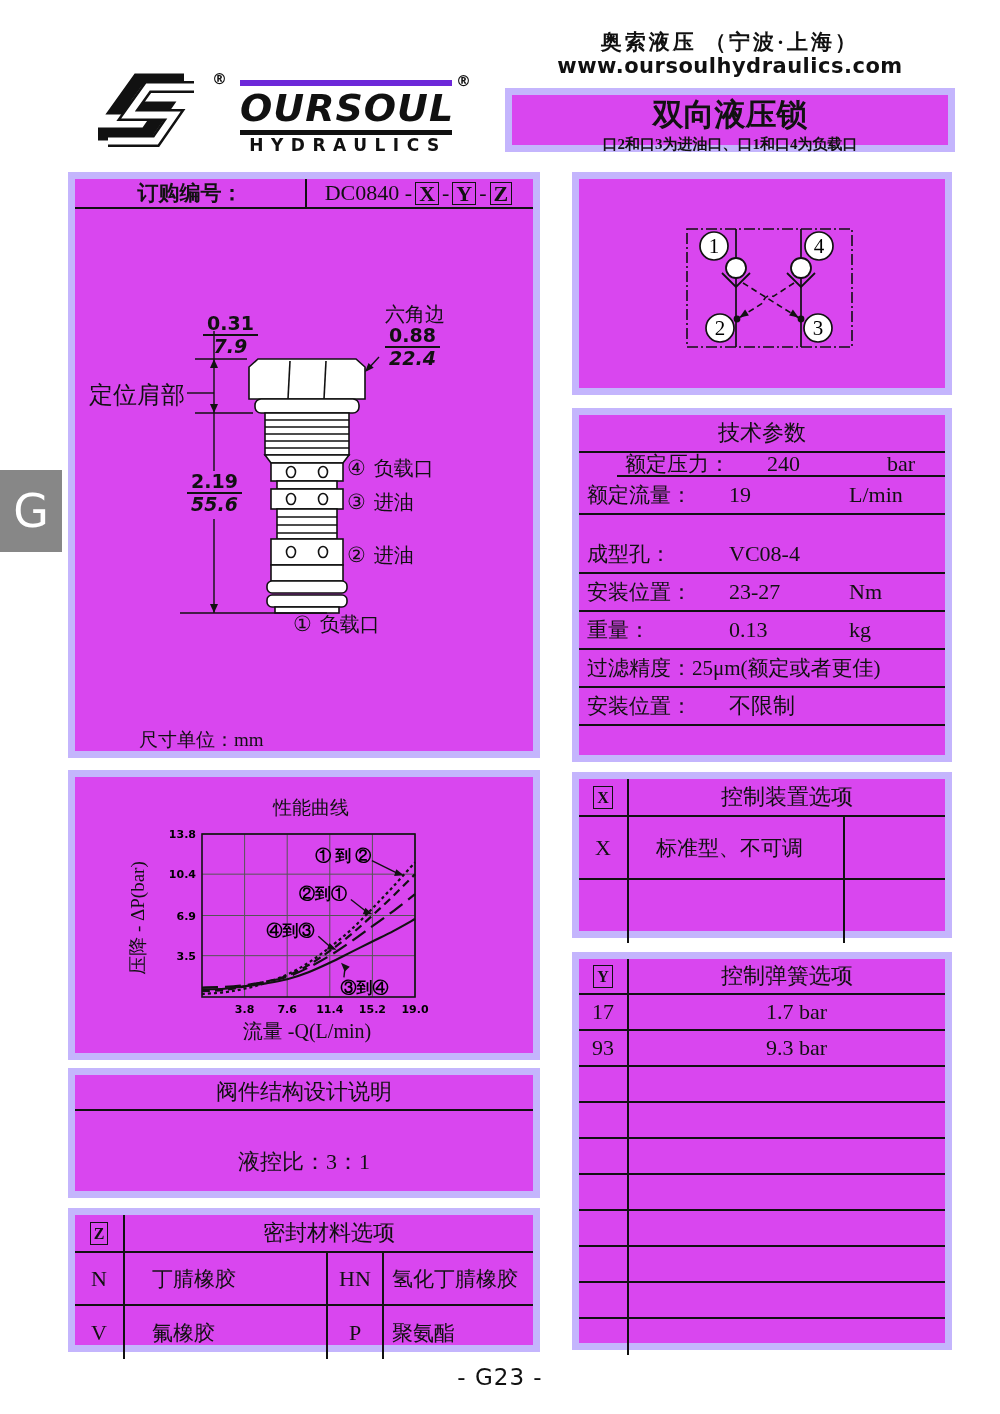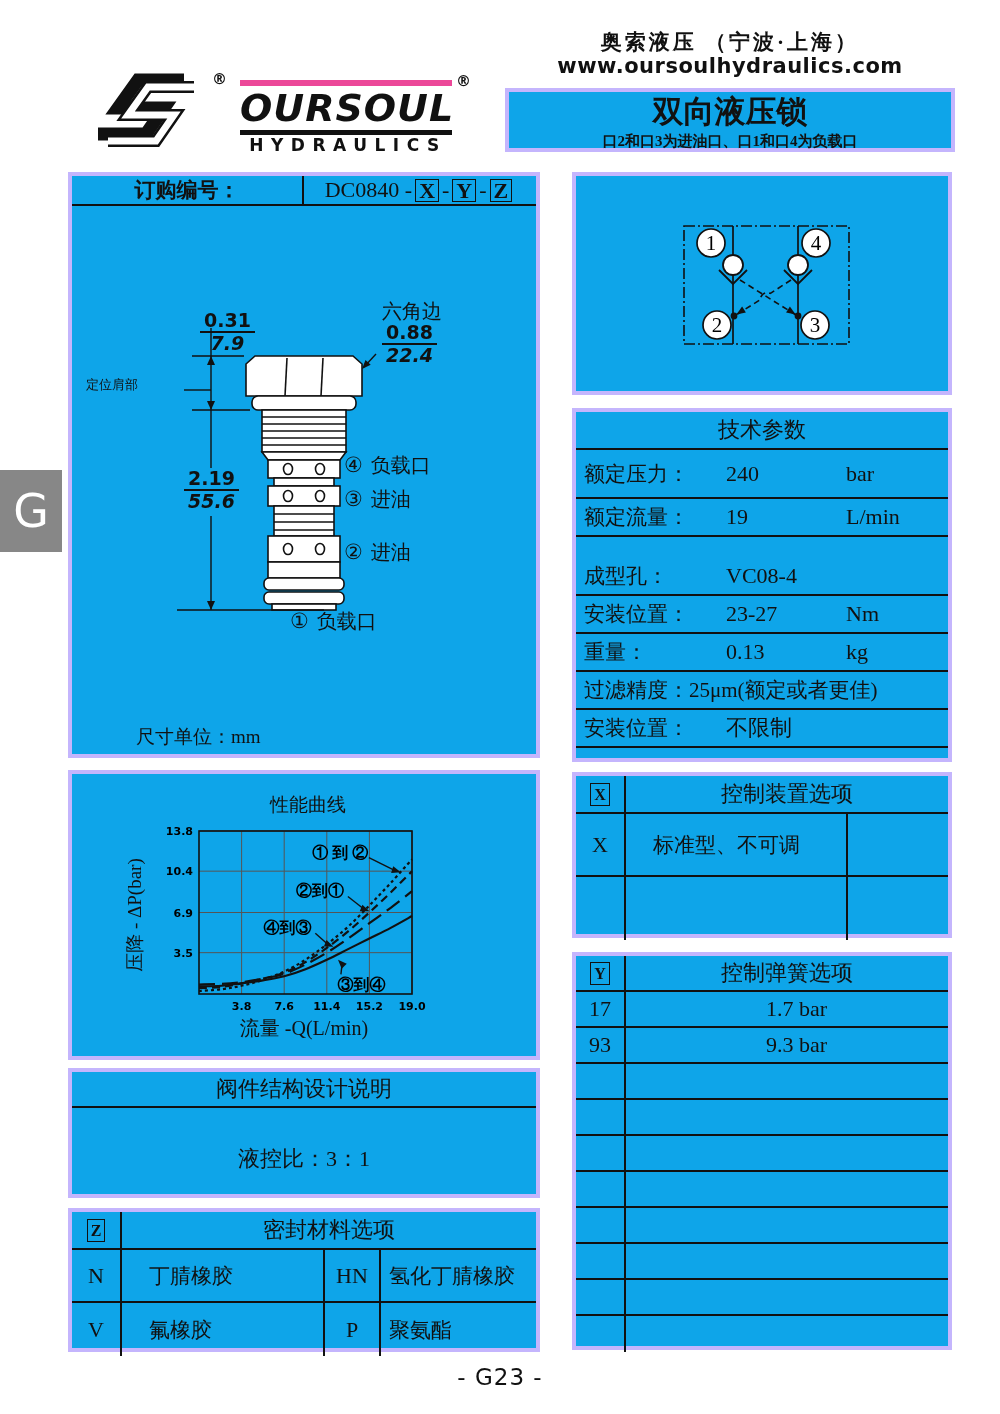--- a/index.html
+++ b/index.html
@@ -3,29 +3,29 @@
 <meta charset="utf-8">
 <style>
   * { margin:0; padding:0; box-sizing:border-box; }
   html,body { background:#fff; }
   body {
     width:1000px; height:1414px; position:relative;
     font-family:"Liberation Serif","DejaVu Serif",serif;
     color:#111; overflow:hidden;
   }
   .abs { position:absolute; }
-  .box { border:4px solid #c4b5fd; background:#0ea5e9; }
+  .box { border:7px solid #c4b5fd; background:#d946ef; }
   .ctr { text-align:center; }
 
   
   .company-line1 { font-size:21px; font-weight:bold; letter-spacing:3px; }
   .company-line2 { font-size:21px; font-family:"DejaVu Sans","Liberation Sans",sans-serif; font-weight:600; letter-spacing:.5px; }
   .title-main { font-size:31px; font-weight:bold; line-height:36px; margin-top:2px; }
   .title-sub  { font-size:15px; font-weight:bold; line-height:22px; }
-  .wordmark { border-top:6px solid #ec4899; border-bottom:5px solid #111;
+  .wordmark { border-top:6px solid #6d28d9; border-bottom:5px solid #111;
     font-family:"DejaVu Sans","Liberation Sans",sans-serif; font-style:italic; font-weight:800;
     font-size:38px; line-height:44px; text-align:center; letter-spacing:1px; }
   .wordsub { font-family:"DejaVu Sans","Liberation Sans",sans-serif; font-weight:600;
     font-size:17px; letter-spacing:7.5px; text-align:center; margin-top:3px; padding-left:4px; }
   .regmark { font-family:"DejaVu Sans",sans-serif; font-size:15px; font-weight:bold; }
 
   
   .order-head { height:30px; border-bottom:2px solid #111; display:flex; }
   .order-head .lft { width:232px; border-right:2px solid #111; display:flex; align-items:center; justify-content:center;
      font-size:21px; font-weight:600; }
@@ -169,21 +169,21 @@
 
   <div class="abs frac" style="left:128px;top:134px;">
     <span class="top">0.31</span>
     <span class="bot">7.9</span>
   </div>
   <div class="abs dlabel" style="left:310px;top:122px;">六角边</div>
   <div class="abs frac" style="left:310px;top:146px;">
     <span class="top">0.88</span>
     <span class="bot">22.4</span>
   </div>
-  <div class="abs dlabel" style="left:14px;top:200px;font-size:13px;">定位肩部</div>
+  <div class="abs dlabel" style="left:14px;top:200px;font-size:24px;">定位肩部</div>
   <div class="abs frac" style="left:112px;top:292px;">
     <span class="top">2.19</span>
     <span class="bot">55.6</span>
   </div>
   <div class="abs port-callout" style="left:272px;top:276px;">
     <span class="num">④</span><span>负载口</span>
   </div>
   <div class="abs port-callout" style="left:272px;top:310px;">
     <span class="num">③</span><span>进油</span>
   </div>
@@ -289,21 +289,21 @@
     <circle cx="239" cy="149" r="14" fill="#fff" stroke="#111" stroke-width="1.7"></circle>
     <text x="135" y="74" text-anchor="middle" font-size="21">1</text>
     <text x="240" y="74" text-anchor="middle" font-size="21">4</text>
     <text x="141" y="156" text-anchor="middle" font-size="21">2</text>
     <text x="239" y="156" text-anchor="middle" font-size="21">3</text>
   </svg>
 </div>
 
 <div class="abs box" style="left:572px;top:408px;width:380px;height:354px;">
   <div class="t-title" style="height:38px;">技术参数</div>
-  <div class="trow" style="height:49px;">
+  <div class="trow" style="height:24px;margin-left:38px;">
     <span class="t-label">额定压力：</span>
     <span class="t-value">240</span>
     <span class="t-unit">bar</span>
   </div>
   <div class="trow" style="height:38px;">
     <span class="t-label">额定流量：</span>
     <span class="t-value">19</span>
     <span class="t-unit">L/min</span>
   </div>
   <div class="trow" style="height:38px;margin-top:21px;">

